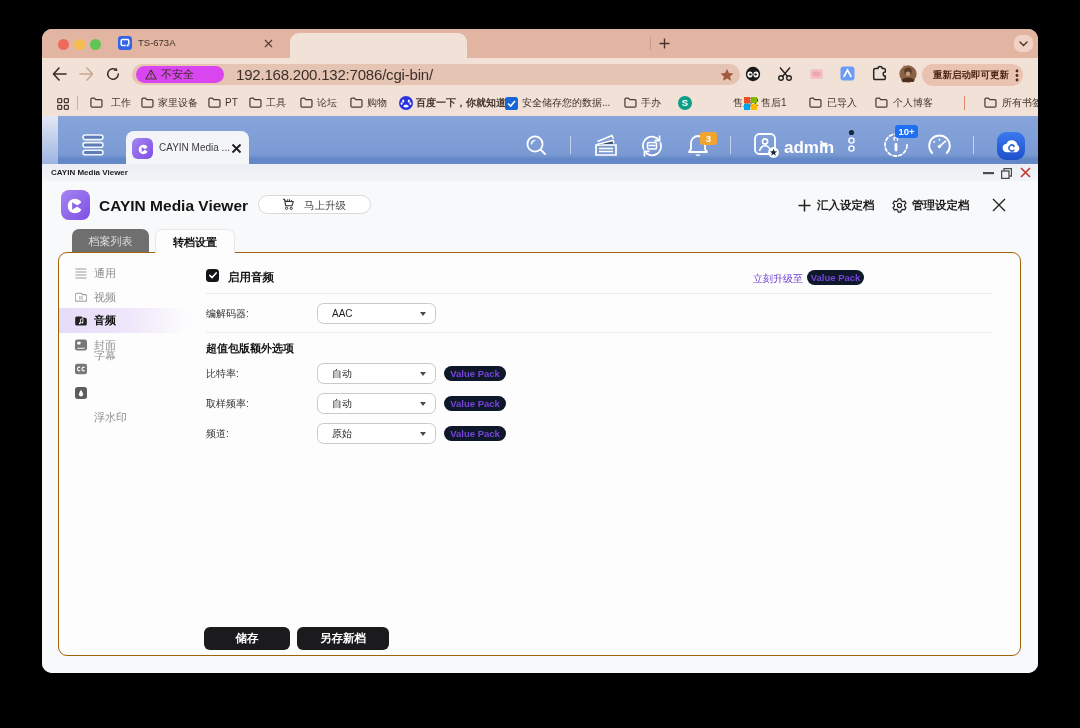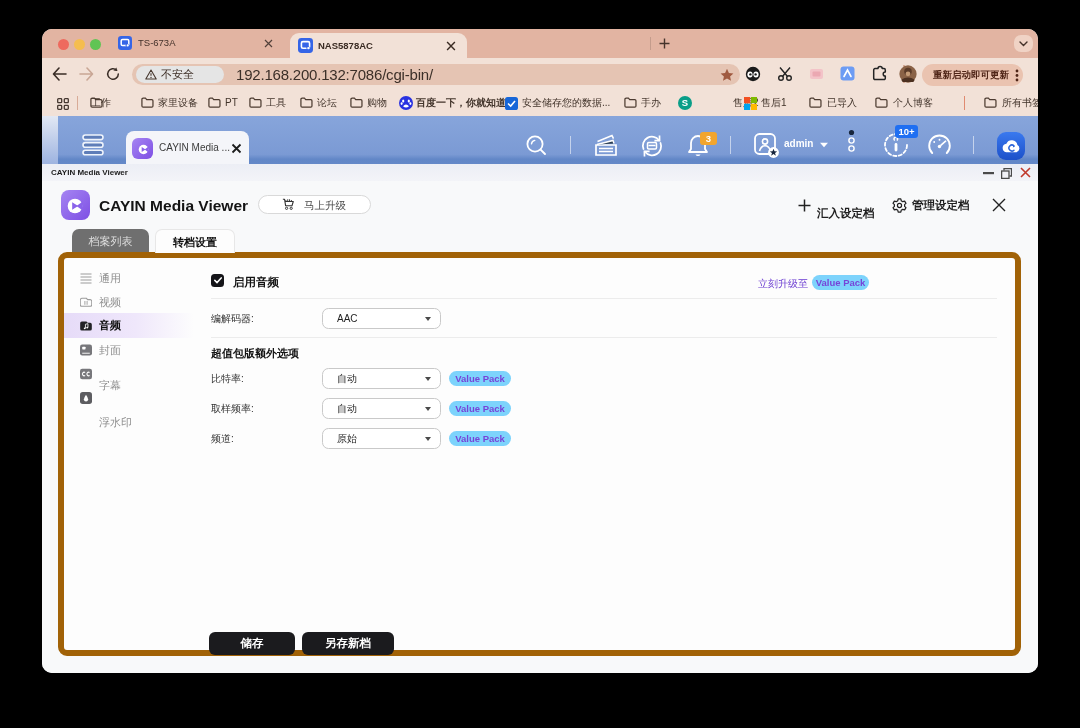--- a/index.html
+++ b/index.html
@@ -11,21 +11,21 @@
   
   #tabstrip { position:absolute; left:0; top:0; width:996px; height:29px; background:#e2b4a2; }
   .tl { position:absolute; top:9.5px; width:11px; height:11px; border-radius:50%; }
   .tab { position:absolute; top:0; height:39px; font-size:9.5px; color:#43312a; }
   .tabactive { position:absolute; top:4px; height:25px; background:#f2e1d7;
     border-radius:9px 9px 0 0; }
   
   #toolbar { position:absolute; left:0; top:29px; width:996px; height:32px; background:#f2e1d7; }
   #addr { position:absolute; left:90px; top:6px; width:608px; height:21px;
     background:#e5c4b3; border-radius:11px; }
-  #chip { position:absolute; left:4px; top:2px; width:88px; height:17px; background:#e5e5e5;
+  #chip { position:absolute; left:4px; top:2px; width:88px; height:17px; background:#d946ef;
     border-radius:9px; font-size:11px; color:#3c2e26; line-height:17px; }
   #url { position:absolute; left:104px; top:0; height:21px; line-height:21px;
     font-size:15px; color:#3b2f28; letter-spacing:-0.2px; }
   #updpill { position:absolute; left:880px; top:6px; width:101px; height:22px; background:#eac3b0;
     border-radius:11px; color:#4f2517; font-size:9.5px; font-weight:bold; line-height:22px; white-space:nowrap; }
   
   #bookmarks { position:absolute; left:0; top:61px; width:996px; height:26px; background:#f2e1d7; }
   .bm { position:absolute; top:0; height:26px; line-height:26px; font-size:10px; color:#41332a; white-space:nowrap; }
   .bmi { position:absolute; top:6.5px; }
   
@@ -50,34 +50,34 @@
     border:1px solid #d9d9d9; border-radius:10px; background:#fff; }
   .hact { position:absolute; top:17px; height:14px; line-height:14px; font-size:11.5px;
     color:#1f1f1f; }
   #ftab1 { position:absolute; left:30px; top:48px; width:77px; height:23px; background:#6f6f6f;
     border-radius:7px 7px 0 0; color:#dedede; font-size:11px; text-align:center;
     line-height:24px; z-index:3; }
   #ftab2 { position:absolute; left:113px; top:48px; width:80px; height:24px; background:#fdfdfd;
     border-radius:7px 7px 0 0; color:#131313; font-size:11px; font-weight:bold;
     text-align:center; line-height:25px; z-index:3; border:1px solid #e7e7e7; border-bottom:none; }
   #card { position:absolute; left:16px; top:71px; width:963px; height:404px; background:#fdfdfd;
-    border:6px solid #a16207; border-radius:9px; z-index:2; }
+    border:1px solid #a16207; border-radius:9px; z-index:2; }
   .side { position:absolute; left:35px; height:24px; line-height:24px; font-size:11px;
     color:#8e8e8e; }
   .sideic { position:absolute; left:16px; width:12px; height:12px; }
   #selbg { position:absolute; left:0; top:55px; width:130px; height:25px;
     background:linear-gradient(90deg, #e6dbf8 0%, #efe7fb 55%, rgba(253,253,253,0) 100%); }
   .lbl { position:absolute; left:147px; font-size:10px; color:#333; white-space:nowrap; }
   .sel { position:absolute; left:258px; width:119px; height:21px; border:1px solid #c9c9c9;
     border-radius:6.5px; background:#fff; font-size:10px; color:#1f1f1f; line-height:19px; }
   .sel .tx { position:absolute; left:14px; }
   .sel .ca { position:absolute; right:9px; top:8px; width:0; height:0;
     border-left:3.5px solid transparent; border-right:3.5px solid transparent;
     border-top:4.5px solid #4a4a4a; }
-  .vp { position:absolute; left:385px; width:62px; height:15px; background:#7dd3fc;
+  .vp { position:absolute; left:385px; width:62px; height:15px; background:#0f172a;
     border-radius:8px; color:#7644d8; font-size:9.5px; font-weight:bold; text-align:center;
     line-height:15px; white-space:nowrap; }
   .divl { position:absolute; left:147px; width:786px; height:1px; background:#ececec; }
   .btn { position:absolute; top:374px; height:23px; background:#1b1b1e; border-radius:6px;
     color:#fff; font-size:11.5px; font-weight:bold; text-align:center; line-height:23px; }
 </style>
 </head>
 <body>
 <div id="win">
 
@@ -93,32 +93,20 @@
           <circle cx="9.3" cy="9.2" r="1.6" fill="#3565e7"></circle>
           <circle cx="9.7" cy="9.4" r="1.1" fill="#fff"></circle>
         </svg>
     <span class="abs" style="left:26px;top:7px;line-height:14px;">TS-673A</span>
     <svg class="abs" style="left:152px;top:10px;" width="9" height="9" viewBox="0 0 9 9">
           <path d="M1 1 L8 8 M8 1 L1 8" stroke="#53413a" stroke-width="1.2"></path>
         </svg>
   </div>
 
   <div class="tabactive" style="left:248px;width:177px;"></div>
-  <div class="tab" style="left:248px;width:177px;font-weight:bold;color:#3a2b23;">
-    <svg class="abs" style="left:8px;top:9px;" width="15" height="15" viewBox="0 0 14 14">
-          <rect x="0" y="0" width="14" height="14" rx="3.2" fill="#3565e7"></rect>
-          <rect x="3.2" y="3.4" width="7.6" height="6.2" rx="1.4" fill="none" stroke="#fff" stroke-width="1.5"></rect>
-          <circle cx="9.3" cy="9.2" r="1.6" fill="#3565e7"></circle>
-          <circle cx="9.7" cy="9.4" r="1.1" fill="#fff"></circle>
-        </svg>
-    <span class="abs" style="left:28px;top:9px;line-height:15px;">NAS5878AC</span>
-    <svg class="abs" style="left:156px;top:12px;" width="10" height="10" viewBox="0 0 9 9">
-          <path d="M1 1 L8 8 M8 1 L1 8" stroke="#3a2b23" stroke-width="1.3"></path>
-        </svg>
-  </div>
 
   <div class="abs" style="left:608px;top:8px;width:1px;height:13px;background:#c49c8c;"></div>
   <svg class="abs" style="left:617px;top:9px;" width="11" height="11" viewBox="0 0 11 11">
         <path d="M5.5 0.5 V10.5 M0.5 5.5 H10.5" stroke="#46342c" stroke-width="1.4"></path>
       </svg>
   <div class="abs" style="left:972px;top:6px;width:19px;height:17px;background:#f0d3c5;border-radius:7px;"></div>
   <svg class="abs" style="left:977px;top:12px;" width="9" height="6" viewBox="0 0 9 6">
         <path d="M1 1 L4.5 4.5 L8 1" stroke="#443229" stroke-width="1.4" fill="none" stroke-linecap="round"></path>
       </svg>
 </div>
@@ -195,21 +183,21 @@
           <rect x="0.7" y="0.7" width="4" height="4" rx="0.8"></rect>
           <rect x="7.3" y="0.7" width="4" height="4" rx="0.8"></rect>
           <rect x="0.7" y="7.3" width="4" height="4" rx="0.8"></rect>
           <rect x="7.3" y="7.3" width="4" height="4" rx="0.8"></rect>
         </g>
       </svg>
   <div class="abs" style="left:35px;top:6px;width:1.3px;height:14px;background:#d8ab97;"></div>
   <svg class="bmi" style="left:48px;" width="13" height="12" viewBox="0 0 13 12">
         <path d="M1 2.5 A1.3 1.3 0 0 1 2.3 1.2 H4.8 L6.2 2.8 H11.7 A1.3 1.3 0 0 1 13 4.1 V9.7 A1.3 1.3 0 0 1 11.7 11 H2.3 A1.3 1.3 0 0 1 1 9.7 Z" transform="scale(0.92)" stroke="#4c3b30" stroke-width="1.35" fill="none"></path>
       </svg>
-  <span class="bm" style="left:49px;">工作</span>
+  <span class="bm" style="left:69px;">工作</span>
   <svg class="bmi" style="left:99px;" width="13" height="12" viewBox="0 0 13 12">
         <path d="M1 2.5 A1.3 1.3 0 0 1 2.3 1.2 H4.8 L6.2 2.8 H11.7 A1.3 1.3 0 0 1 13 4.1 V9.7 A1.3 1.3 0 0 1 11.7 11 H2.3 A1.3 1.3 0 0 1 1 9.7 Z" transform="scale(0.92)" stroke="#4c3b30" stroke-width="1.35" fill="none"></path>
       </svg>
   <span class="bm" style="left:116px;">家里设备</span>
   <svg class="bmi" style="left:166px;" width="13" height="12" viewBox="0 0 13 12">
         <path d="M1 2.5 A1.3 1.3 0 0 1 2.3 1.2 H4.8 L6.2 2.8 H11.7 A1.3 1.3 0 0 1 13 4.1 V9.7 A1.3 1.3 0 0 1 11.7 11 H2.3 A1.3 1.3 0 0 1 1 9.7 Z" transform="scale(0.92)" stroke="#4c3b30" stroke-width="1.35" fill="none"></path>
       </svg>
   <span class="bm" style="left:183px;">PT</span>
   <svg class="bmi" style="left:207px;" width="13" height="12" viewBox="0 0 13 12">
         <path d="M1 2.5 A1.3 1.3 0 0 1 2.3 1.2 H4.8 L6.2 2.8 H11.7 A1.3 1.3 0 0 1 13 4.1 V9.7 A1.3 1.3 0 0 1 11.7 11 H2.3 A1.3 1.3 0 0 1 1 9.7 Z" transform="scale(0.92)" stroke="#4c3b30" stroke-width="1.35" fill="none"></path>
@@ -314,21 +302,21 @@
       </svg>
   <div class="abs" style="left:658px;top:16px;width:17px;height:13px;background:#f2a52e;border-radius:3px;color:#fff;font-size:9.5px;font-weight:bold;text-align:center;line-height:13px;">3</div>
   <div class="abs" style="left:688px;top:20px;width:1.4px;height:18px;background:rgba(255,255,255,0.55);"></div>
   <svg class="abs" style="left:711px;top:16px;" width="27" height="27" viewBox="0 0 27 27">
         <rect x="2" y="2" width="20" height="20" rx="4.5" stroke="#fff" stroke-width="1.8" fill="none"></rect>
         <circle cx="12" cy="9.5" r="2.6" stroke="#fff" stroke-width="1.6" fill="none"></circle>
         <path d="M6.5 19 Q8 13.8 12 13.8 T17.5 19" stroke="#fff" stroke-width="1.6" fill="none"></path>
         <circle cx="20.5" cy="20.5" r="5.4" fill="#fff"></circle>
         <path d="M20.5 16.8 L21.5 19.3 L24.2 19.4 L22 21 L22.9 23.7 L20.5 22.1 L18.1 23.7 L19 21 L16.8 19.4 L19.5 19.3 Z" fill="#17263d"></path>
       </svg>
-  <span class="abs" style="left:742px;top:22px;font-size:10px;font-weight:bold;color:#fff;">admin</span>
+  <span class="abs" style="left:742px;top:22px;font-size:17px;font-weight:bold;color:#fff;">admin</span>
   <svg class="abs" style="left:778px;top:26px;" width="8" height="6" viewBox="0 0 8 6">
         <path d="M0 0.8 L4 5.2 L8 0.8 Z" fill="#fff"></path>
       </svg>
   <svg class="abs" style="left:805px;top:13px;" width="9" height="24" viewBox="0 0 9 24">
         <circle cx="4.5" cy="3.5" r="2.6" fill="#17263d"></circle>
         <circle cx="4.5" cy="11.5" r="2.6" fill="none" stroke="#fff" stroke-width="1.4"></circle>
         <circle cx="4.5" cy="19.5" r="2.6" fill="none" stroke="#fff" stroke-width="1.4"></circle>
       </svg>
   <svg class="abs" style="left:840px;top:15px;" width="28" height="28" viewBox="0 0 28 28">
         <path d="M25 14 A11 11 0 1 1 14 3" stroke="#fff" stroke-width="1.8" fill="none" stroke-linecap="round" stroke-dasharray="3.2 2.4"></path>
@@ -378,21 +366,21 @@
   <svg class="abs" style="left:240px;top:17px;" width="13" height="13" viewBox="0 0 15 14">
         <path d="M1 1 H3 L4.2 8.5 H11.5 L13 3.5 H3.6" stroke="#333" stroke-width="1.3" fill="none" stroke-linejoin="round"></path>
         <path d="M4.5 3.5 V1.8 M6.6 3.5 V1 M8.7 3.5 V1 M10.8 3.5 V1.8" stroke="#333" stroke-width="1.1"></path>
         <circle cx="5.3" cy="11.4" r="1.3" stroke="#333" stroke-width="1.1" fill="none"></circle>
         <circle cx="10.6" cy="11.4" r="1.3" stroke="#333" stroke-width="1.1" fill="none"></circle>
       </svg>
   <span class="abs" style="left:262px;top:18px;font-size:10.5px;color:#4a4a4a;line-height:12px;">马上升级</span>
   <svg class="abs" style="left:756px;top:18px;" width="13" height="13" viewBox="0 0 13 13">
         <path d="M6.5 0.5 V12.5 M0.5 6.5 H12.5" stroke="#222" stroke-width="1.5"></path>
       </svg>
-  <span class="hact" style="left:775px;font-weight:bold;margin-top:8px;">汇入设定档</span>
+  <span class="hact" style="left:775px;font-weight:bold;">汇入设定档</span>
   <svg class="abs" style="left:850px;top:17px;" width="15" height="15" viewBox="0 0 16 16">
         <path d="M6.6 1 H9.4 L9.9 3 A5.4 5.4 0 0 1 11.5 3.9 L13.5 3.3 L14.9 5.7 L13.4 7.1 A5.4 5.4 0 0 1 13.4 8.9 L14.9 10.3 L13.5 12.7 L11.5 12.1 A5.4 5.4 0 0 1 9.9 13 L9.4 15 H6.6 L6.1 13 A5.4 5.4 0 0 1 4.5 12.1 L2.5 12.7 L1.1 10.3 L2.6 8.9 A5.4 5.4 0 0 1 2.6 7.1 L1.1 5.7 L2.5 3.3 L4.5 3.9 A5.4 5.4 0 0 1 6.1 3 Z" stroke="#222" stroke-width="1.3" fill="none" stroke-linejoin="round"></path>
         <circle cx="8" cy="8" r="2.2" stroke="#222" stroke-width="1.3" fill="none"></circle>
       </svg>
   <span class="hact" style="left:870px;font-weight:bold;">管理设定档</span>
   <svg class="abs" style="left:950px;top:17px;" width="14" height="14" viewBox="0 0 14 14">
         <path d="M1 1 L13 13 M13 1 L1 13" stroke="#222" stroke-width="1.4"></path>
       </svg>
   <div id="card">
     <div id="selbg"></div>
@@ -415,21 +403,21 @@
     <svg class="sideic" style="top:86px;" width="13" height="12" viewBox="0 0 13 12">
           <rect x="0" y="0" width="13" height="12" rx="2.4" fill="#77777b"></rect>
           <rect x="2.4" y="2.4" width="3.6" height="3" rx="0.7" fill="#fff"></rect>
           <path d="M2.4 9.5 H10.6" stroke="#fff" stroke-width="1"></path>
         </svg>
     <span class="side" style="top:79.5px;">封面</span>
     <svg class="sideic" style="top:110px;" width="14" height="12" viewBox="0 0 14 12">
           <rect x="0" y="0" width="14" height="12" rx="2.6" fill="#77777b"></rect>
           <path d="M6 4.2 A2.1 2.1 0 1 0 6 7.8 M11.2 4.2 A2.1 2.1 0 1 0 11.2 7.8" stroke="#fff" stroke-width="1.2" fill="none"></path>
         </svg>
-    <span class="side" style="top:115px;text-align:center;">字幕</span>
+    <span class="side" style="top:90px;text-align:center;">字幕</span>
     <svg class="sideic" style="top:134px;" width="13" height="13" viewBox="0 0 13 13">
           <rect x="0" y="0" width="13" height="13" rx="3" fill="#5d5d61"></rect>
           <path d="M6.5 3 Q8.8 6.2 8.8 7.9 A2.3 2.4 0 0 1 4.2 7.9 Q4.2 6.2 6.5 3 Z" fill="#fff"></path>
         </svg>
     <span class="side" style="top:127.5px;margin-top:24px;">浮水印</span>
 
     <div class="abs" style="left:147px;top:16px;width:13px;height:13px;background:#151519;border-radius:3.5px;"></div>
     <svg class="abs" style="left:149.5px;top:19px;" width="8" height="7" viewBox="0 0 8 7">
           <path d="M0.8 3.4 L3 5.6 L7.2 0.9" stroke="#fff" stroke-width="1.5" fill="none" stroke-linecap="round"></path>
         </svg>

